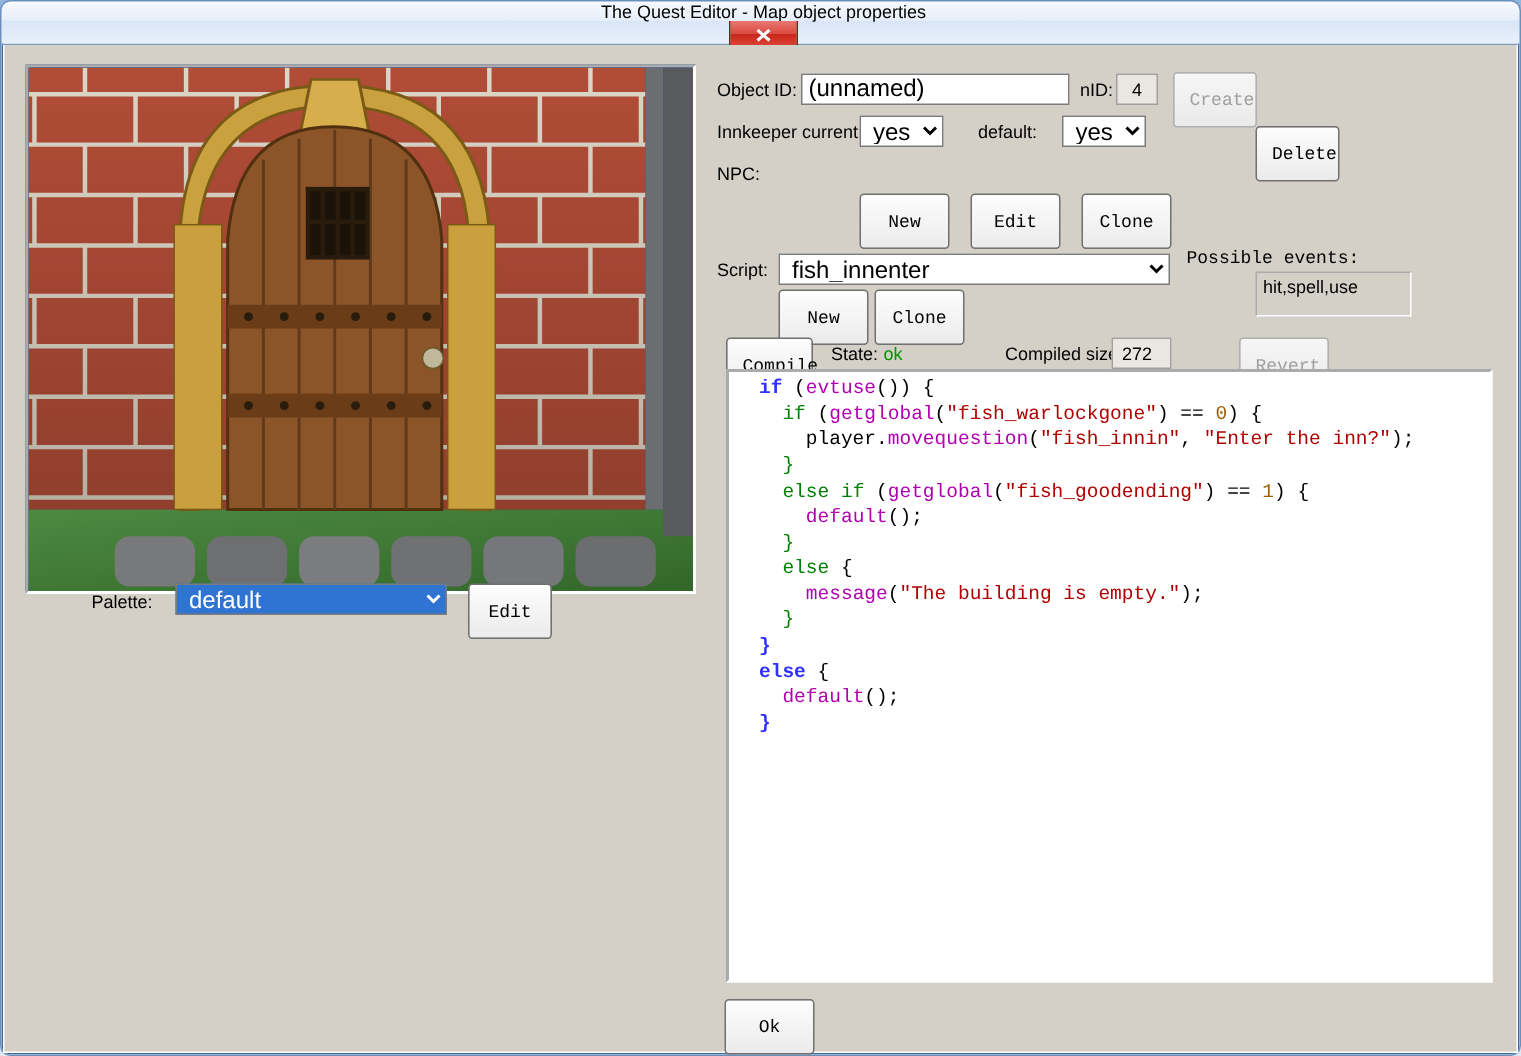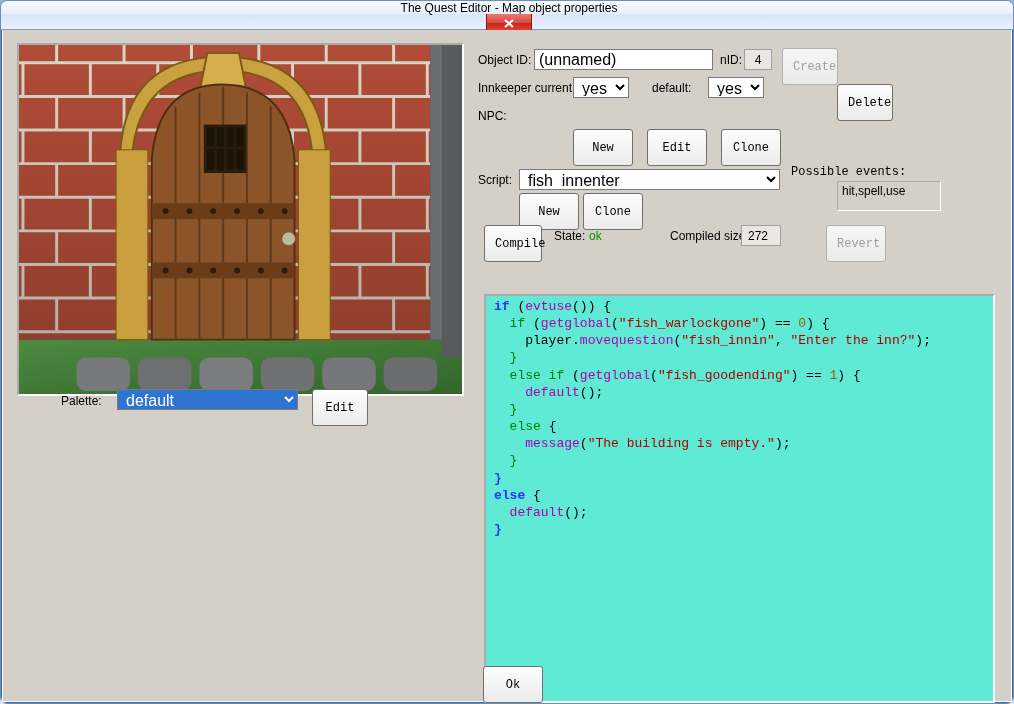--- a/index.html
+++ b/index.html
@@ -89,29 +89,28 @@
     padding: 0 6px;
   }
   .sunken {
     border: 1px inset #fff;
   }
   .state-ok { color: #009400; }
   .code-area {
     position: absolute;
     left: 481px; top: 216px;
     width: 511px; height: 409px;
-    background: #5eead4;
+    background: #ffffff;
     border: 2px inset #fff;
     overflow: scroll;
     font-family: "Courier New", monospace;
     font-size: 13px;
     line-height: 1.32;
-    padding: 2px 8px;
+    padding: 2px 20px;
     white-space: pre;
-    margin-top: 48px;
   }
   .kw-top { color: #3030ff; font-weight: bold; }
   .kw-inner { color: #008000; }
   .fn { color: #b000b0; }
   .str { color: #b00000; }
   .num  { color: #a06000; }
 </style>
 </head>
 <body>
 

